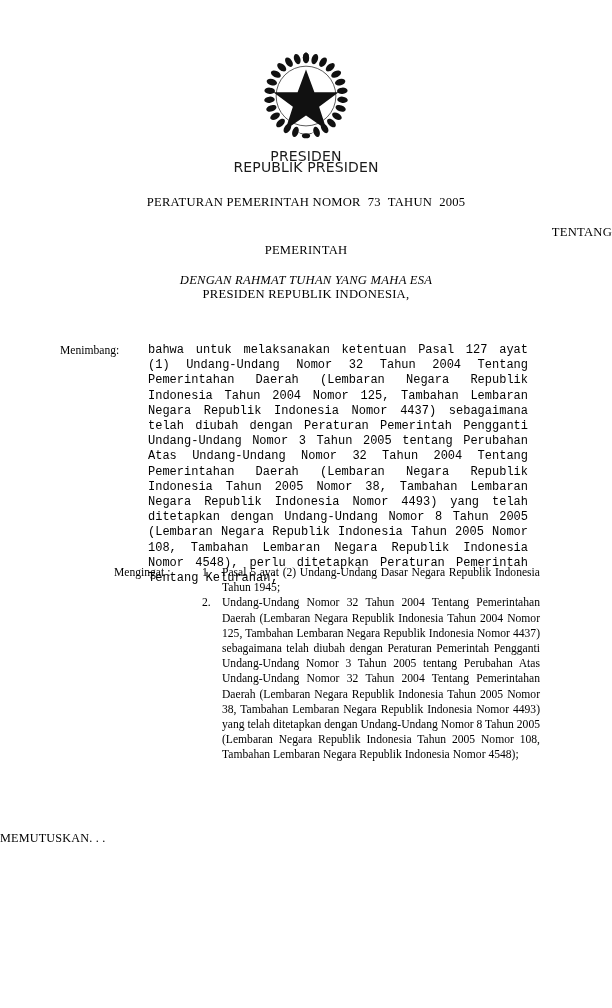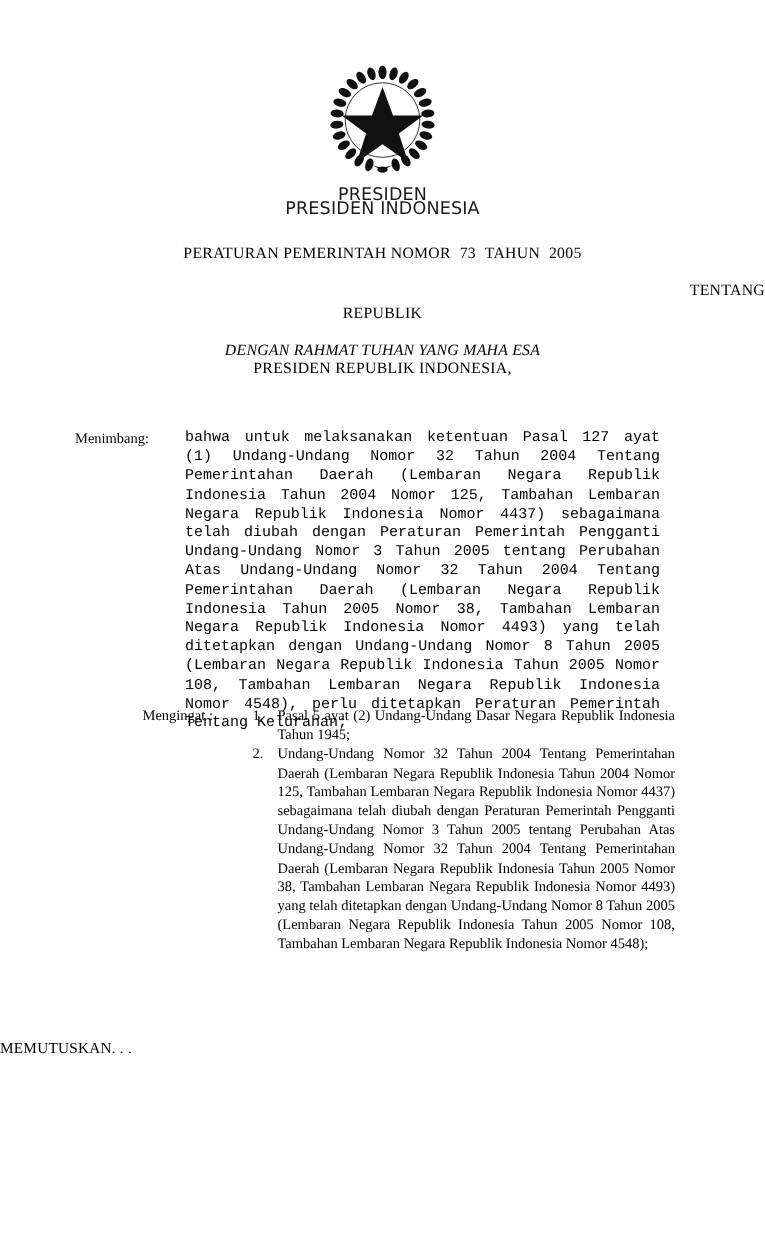--- a/index.html
+++ b/index.html
@@ -183,28 +183,28 @@
           <ellipse cx="50" cy="85.5" rx="4.2" ry="2.6"></ellipse>
         </g>
 
         <circle cx="50" cy="45" r="30.5" fill="none" stroke="#111111" stroke-width="0.7"></circle>
 
         <polygon points="50,18 58.6,41.2 83.4,41.2 63.4,56 71,79.4 50,64.8 29,79.4 36.6,56 16.6,41.2 41.4,41.2"></polygon>
       </g>
     </svg>
     <div class="emblem-caption">
       <div>PRESIDEN</div>
-      <div>PRESIDEN INDONESIA</div>
+      <div>REPUBLIK PRESIDEN</div>
     </div>
   </div>
 
   <div class="title-block">
     <div class="title-line t1"><span>PERATURAN PEMERINTAH NOMOR</span><span class="wide-sp"></span><span>73</span><span class="wide-sp"></span><span>TAHUN</span><span class="wide-sp"></span><span>2005</span></div>
     <div class="title-line t2">TENTANG</div>
-    <div class="title-line t3">REPUBLIK</div>
+    <div class="title-line t3">PEMERINTAH</div>
     <div class="title-line t4">DENGAN RAHMAT TUHAN YANG MAHA ESA</div>
     <div class="title-line t5">PRESIDEN REPUBLIK INDONESIA,</div>
   </div>
 
   <div class="clause" id="menimbang-clause">
     <div class="clause-label">Menimbang:</div>
     <div class="clause-body">bahwa untuk melaksanakan ketentuan Pasal 127 ayat (1) Undang-Undang Nomor 32 Tahun 2004 Tentang Pemerintahan Daerah (Lembaran Negara Republik Indonesia Tahun 2004 Nomor 125, Tambahan Lembaran Negara Republik Indonesia Nomor 4437) sebagaimana telah diubah dengan Peraturan Pemerintah Pengganti Undang-Undang Nomor 3 Tahun 2005 tentang Perubahan Atas Undang-Undang Nomor 32 Tahun 2004 Tentang Pemerintahan Daerah (Lembaran Negara Republik Indonesia Tahun 2005 Nomor 38, Tambahan Lembaran Negara Republik Indonesia Nomor 4493) yang telah ditetapkan dengan Undang-Undang Nomor 8 Tahun 2005 (Lembaran Negara Republik Indonesia Tahun 2005 Nomor 108, Tambahan Lembaran Negara Republik Indonesia Nomor 4548), perlu ditetapkan Peraturan Pemerintah Tentang Kelurahan;</div>
   </div>
 
   <div class="clause" id="mengingat-clause">

